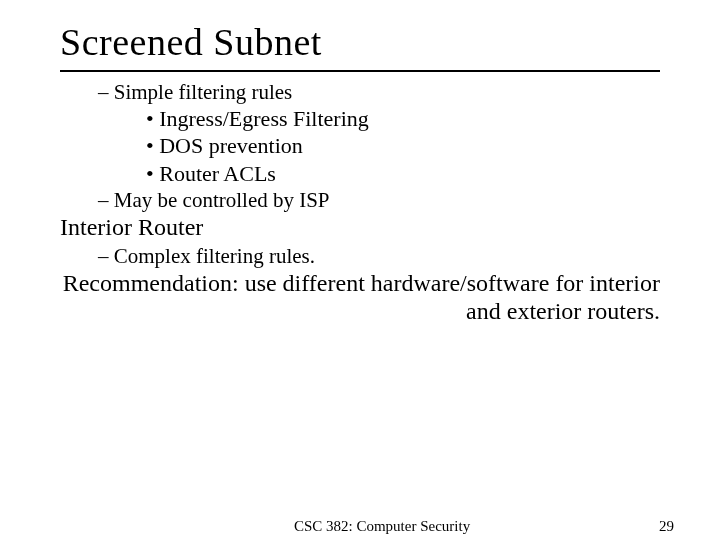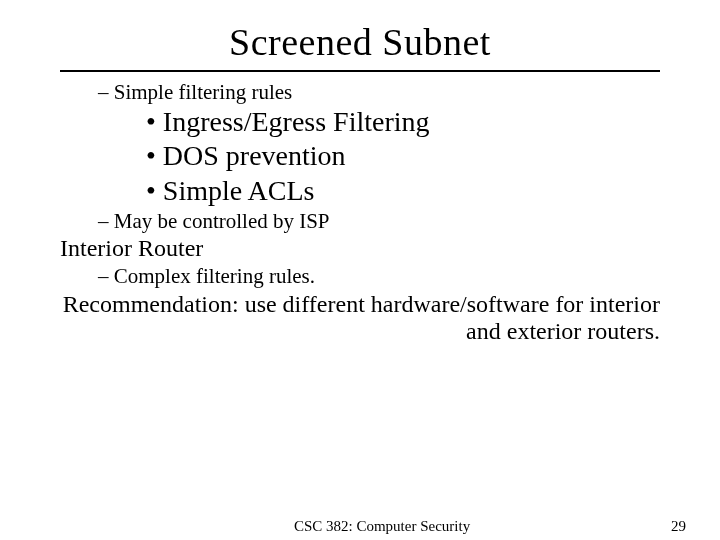--- a/index.html
+++ b/index.html
@@ -14,21 +14,20 @@
     overflow: hidden;
   }
   .slide {
     width: 720px;
     height: 540px;
     position: relative;
     box-sizing: border-box;
     padding: 20px 60px 0 60px;
   }
   .title {
-    text-align: center;
     font-size: 38px;
     font-weight: normal;
     margin: 0;
     padding-bottom: 6px;
     letter-spacing: 0.5px;
   }
   .rule {
     border: none;
     border-top: 2px solid #000;
     margin: 0 0 8px 0;
@@ -46,21 +45,21 @@
     text-indent: -18px;
     font-size: 21px;
   }
   .lvl2::before {
     content: "–  ";
   }
   .lvl3 {
     margin: 0 0 2px 0;
     padding-left: 104px;
     text-indent: -18px;
-    font-size: 28px;
+    font-size: 22px;
   }
   .lvl3::before {
     content: "•  ";
   }
   .wrap {
     padding-left: 38px;
     text-indent: -38px;
     text-align: right;
   }
   .footer {
@@ -71,37 +70,37 @@
     font-size: 15px;
   }
   .footer-center {
     position: absolute;
     width: 100%;
     text-align: center;
     padding-left: 22px;
   }
   .footer-right {
     position: absolute;
-    right: 34px;
+    right: 46px;
   }
 </style>
 </head>
 <body>
 
 <div class="slide">
 
   <h1 class="title">Screened Subnet</h1>
   <hr class="rule">
 
   <div class="body">
 
     <p class="lvl2"><span>Simple filtering rules</span></p>
     <p class="lvl3"><span>Ingress/Egress Filtering</span></p>
     <p class="lvl3"><span>DOS prevention</span></p>
-    <p class="lvl3"><span>Simple ACLs</span></p>
+    <p class="lvl3"><span>Router ACLs</span></p>
     <p class="lvl2"><span>May be controlled by ISP</span></p>
 
     <p class="lvl1">Interior Router</p>
     <p class="lvl2"><span>Complex filtering rules.</span></p>
 
     <p class="lvl1 wrap">Recommendation: use different hardware/software for interior and exterior routers.</p>
 
   </div>
 
   <div class="footer">

